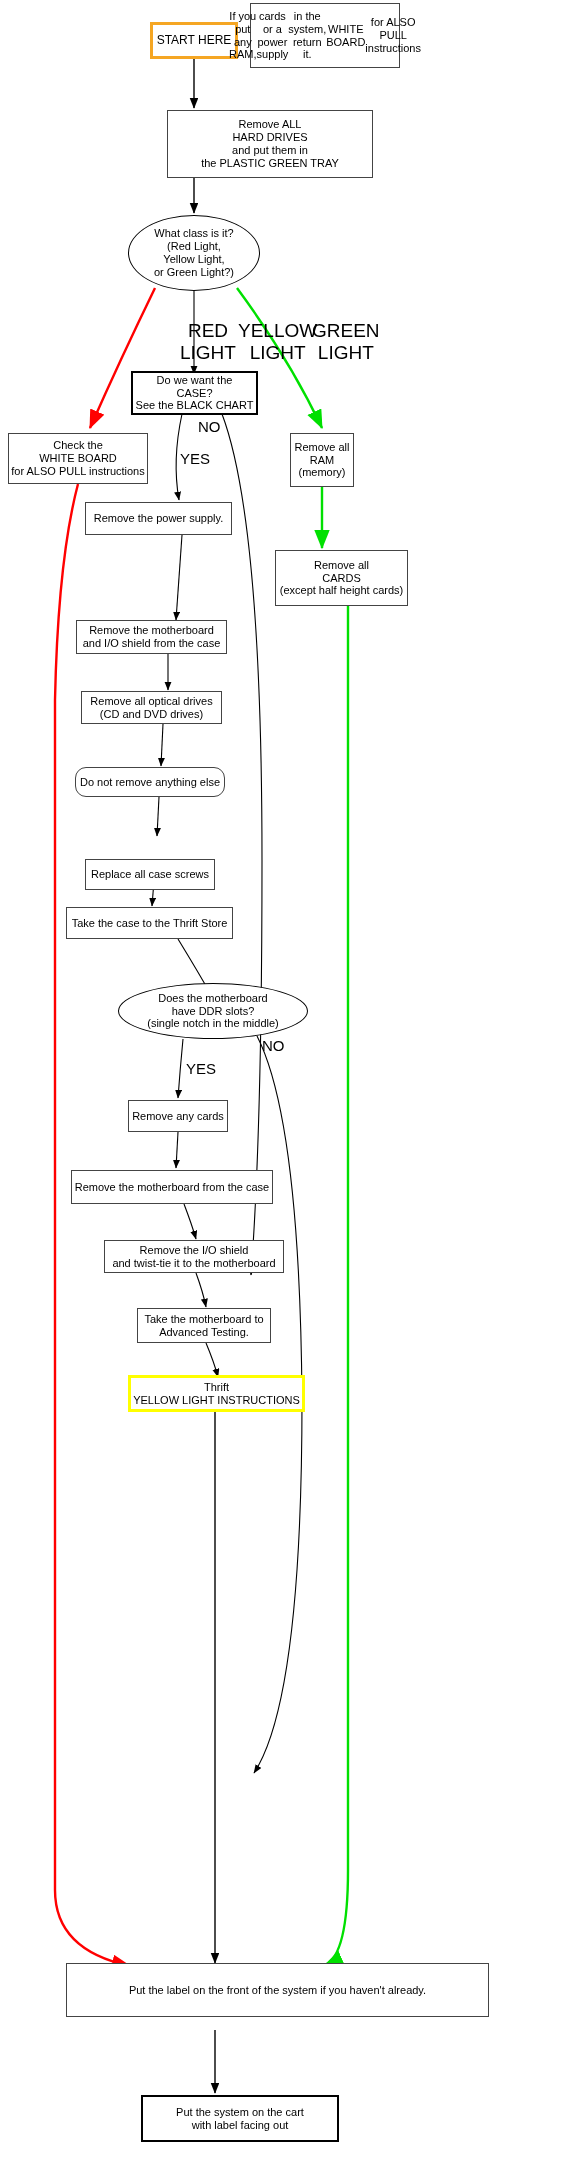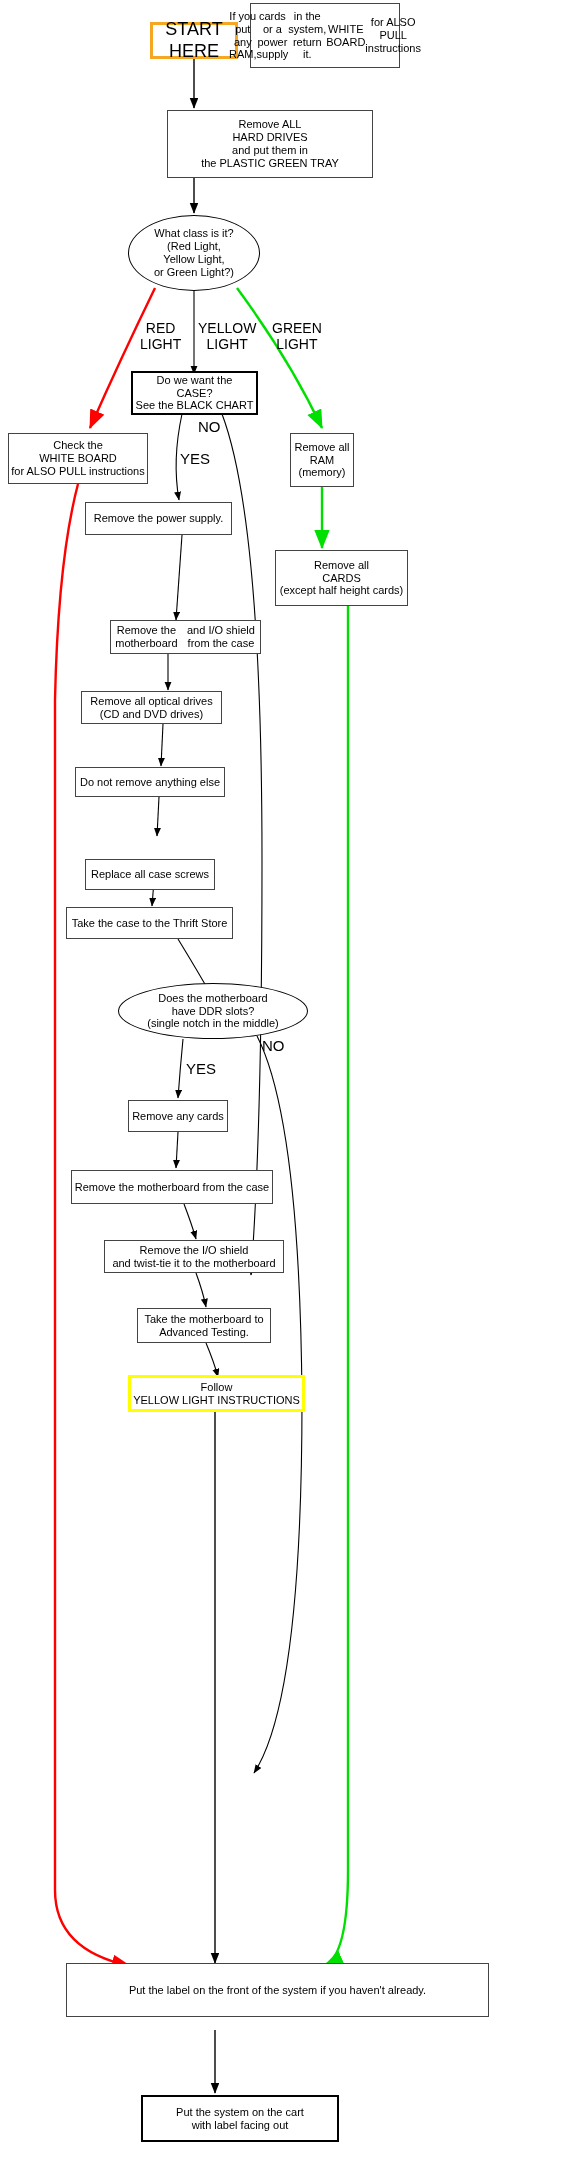--- a/index.html
+++ b/index.html
@@ -13,22 +13,22 @@
         color:#000;line-height:1.18;}
   .rect{border:1px solid #444;}
   .rect.thick{border:2px solid #000;}
   .rect.orange{border:3px solid #f5a623;}
   .rect.yellow{border:3px solid #ffff00;}
   .rect.plain2{border:2px solid #000;}
   .ell{border:1px solid #000;border-radius:50%;}
   .lbl{position:absolute;color:#000;background:transparent;white-space:nowrap;}
   .t11{font-size:11px;}
   .t12{font-size:11px;}
-  .t13{font-size:18px;}
-  .t17{font-size:14px;}
+  .t13{font-size:12px;}
+  .t17{font-size:19px;margin-left:40px;}
   .t15{font-size:15px;}
 </style>
 </head>
 <body>
 
 <div id="stage">
 
   <svg class="edges" viewBox="0 0 565 2157">
     <defs>
       <marker id="ahB" markerWidth="9" markerHeight="9" refX="7.5" refY="3.2" orient="auto">
@@ -158,31 +158,31 @@
   <div class="node rect t12" style="left:275px;top:550px;width:133px;height:56px;flex-direction:column;">
     <span>Remove all</span>
     <span>CARDS</span>
     <span>(except half height cards)</span>
   </div>
 
   <div class="node rect t12" style="left:85px;top:502px;width:147px;height:33px;">
     <span>Remove the power supply.</span>
   </div>
 
-  <div class="node rect t12" style="left:76px;top:620px;width:151px;height:34px;flex-direction:row;margin-left:34px;">
+  <div class="node rect t12" style="left:76px;top:620px;width:151px;height:34px;flex-direction:column;">
     <span>Remove the motherboard</span>
     <span>and I/O shield from the case</span>
   </div>
 
   <div class="node rect t12" style="left:81px;top:691px;width:141px;height:33px;flex-direction:column;">
     <span>Remove all optical drives</span>
     <span>(CD and DVD drives)</span>
   </div>
 
-  <div class="node rect t12" style="left:75px;top:767px;width:150px;height:30px;">
+  <div class="node rect t12" style="left:75px;top:767px;width:150px;height:30px;border-radius:11px;">
     <span>Do not remove anything else</span>
   </div>
 
   <div class="node rect t12" style="left:85px;top:859px;width:130px;height:31px;">
     <span>Replace all case screws</span>
   </div>
 
   <div class="node rect t12" style="left:66px;top:907px;width:167px;height:32px;">
     <span>Take the case to the Thrift Store</span>
   </div>
@@ -212,21 +212,21 @@
     <span>Remove the I/O shield</span>
     <span>and twist-tie it to the motherboard</span>
   </div>
 
   <div class="node rect t12" style="left:137px;top:1308px;width:134px;height:35px;flex-direction:column;">
     <span>Take the motherboard to</span>
     <span>Advanced Testing.</span>
   </div>
 
   <div class="node rect yellow t12" style="left:128px;top:1375px;width:177px;height:37px;flex-direction:column;">
-    <span>Follow</span>
+    <span>Thrift</span>
     <span>YELLOW LIGHT INSTRUCTIONS</span>
   </div>
 
   <div class="node rect t12" style="left:66px;top:1963px;width:423px;height:54px;">
     <span>Put the label on the front of the system if you haven't already.</span>
   </div>
 
   <div class="node rect plain2 t12" style="left:141px;top:2095px;width:198px;height:47px;flex-direction:column;">
     <span>Put the system on the cart</span>
     <span>with label facing out</span>

